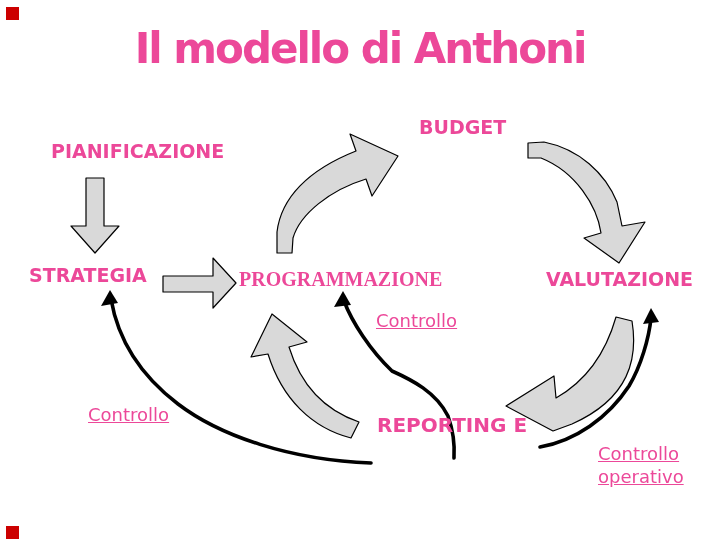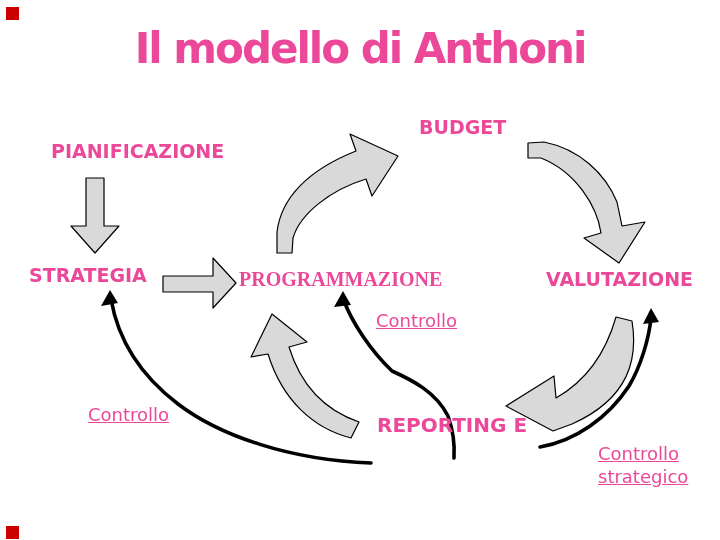--- a/index.html
+++ b/index.html
@@ -77,16 +77,16 @@
   <div class="label lbl-reg" style="left:88px;top:403px;">
     <div>Controllo</div>
   </div>
 
   <div class="label lbl-bold-lg" style="left:377px;top:413px;">
     <div>REPORTING E</div>
   </div>
 
   <div class="label lbl-reg" style="left:598px;top:442px;">
     <div>Controllo</div>
-    <div>strategico</div>
+    <div>operativo</div>
   </div>
 
 </div>
 
 </body></html>

